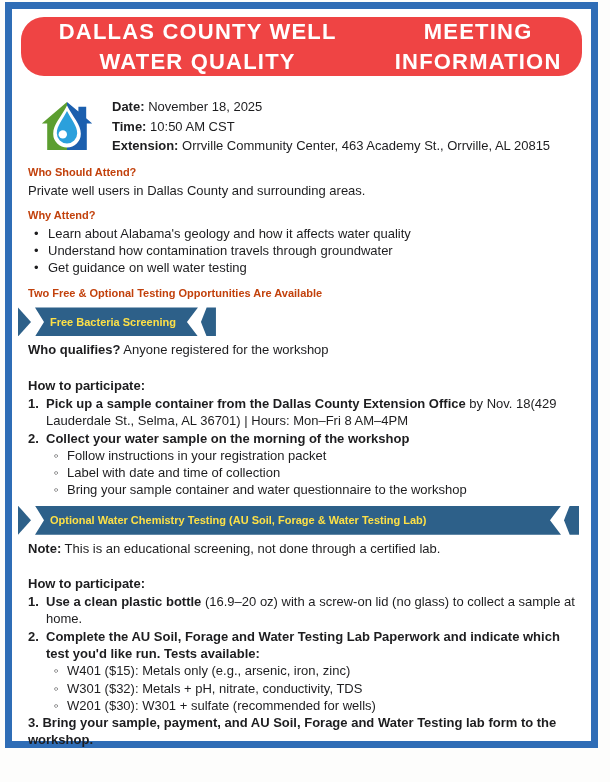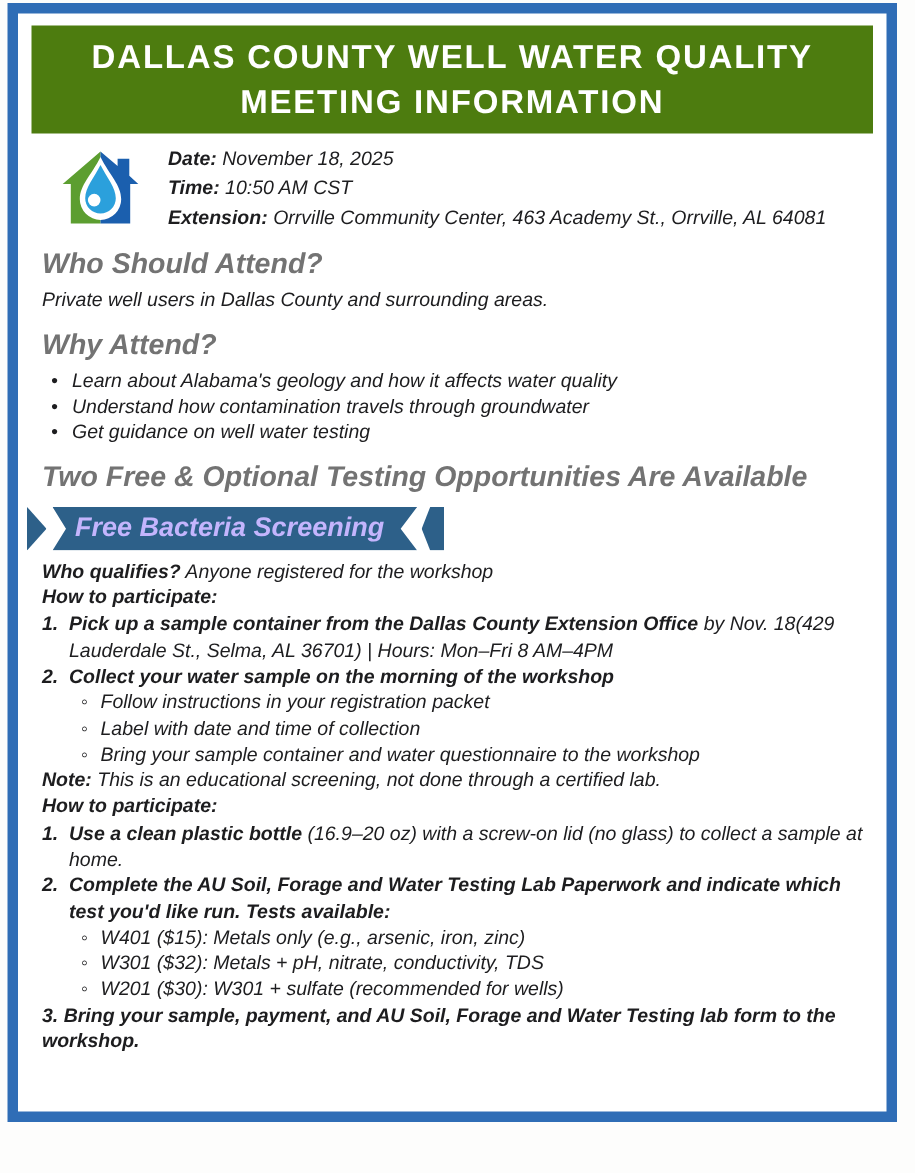--- a/index.html
+++ b/index.html
@@ -10,59 +10,60 @@
     position:relative; width:610px; height:782px; background:#fdfdfc; overflow:hidden;
   }
   .frame{
     position:absolute; left:5px; top:2px; width:593px; height:746px;
     border:7px solid #2f6db6; background:#ffffff;
     display:flex; flex-direction:column;
   }
 
   
   .banner{
-    margin:8px 9px 0 9px; height:72px; background:#4d7c0f;
-    display:flex; flex-direction:column; align-items:center; justify-content:center;
+    margin:8px 9px 0 9px; height:72px; background:#ef4444;
+    display:flex; flex-direction:row; align-items:center; justify-content:center;
     text-align:center;
+    border-radius:23px;
   }
   .banner .t{
     color:#ffffff; font-weight:bold; font-size:22px; letter-spacing:1.2px; line-height:1.35;
   }
 
   
-  .content{ flex:1; padding:4px 16px 4px 16px; font-size:13px; line-height:1.33;font-style:italic; }
+  .content{ flex:1; padding:18px 16px 4px 16px; font-size:13px; line-height:1.33; }
 
   .info-row{ display:flex; gap:14px; align-items:center; margin:2px 0 4px 8px; }
   .info-icon{ width:62px; height:60px; flex:0 0 auto; }
   .info-lines{ line-height:1.5; }
   .lbl{ font-weight:bold; }
 
-  h2{ font-size:19px; font-weight:bold; margin:9px 0 2px 0; color:#737373; }
+  h2{ font-size:11px; font-weight:bold; margin:9px 0 2px 0; color:#c2410c; }
   .para{ margin:0; }
 
   ul.dots{ list-style:none; margin:1px 0 0 6px; }
   ul.dots li{ padding-left:14px; position:relative; }
   ul.dots li::before{ content:"•"; position:absolute; left:0; top:0; }
 
   .steps{ margin-top:1px; }
   .step{ display:flex; }
   .step .num{ flex:0 0 18px; font-weight:bold; }
   .step .txt{ flex:1; }
   .step.noindent{ display:block; }
-  .b{ font-weight:bold; }
+  .b{ font-weight:bold;margin-top:18px; }
 
   ul.subs{ list-style:none; margin:0 0 0 6px; }
   ul.subs li{ padding-left:15px; position:relative; }
   ul.subs li::before{ content:"◦"; position:absolute; left:2px; top:0; }
 
   
   .ribbon{ display:flex; align-items:stretch; height:29px; margin:7px 0 5px -10px; }
   .rib-lead{ width:13px; background:#2d6089; clip-path:polygon(0 0,100% 50%,0 100%); margin-right:4px; flex:0 0 auto; }
   .rib-body{
-    background:#2d6089; color:#c4b5fd; font-weight:bold; font-size:18px;
+    background:#2d6089; color:#fde047; font-weight:bold; font-size:11px;
     display:flex; align-items:center; padding:0 22px 0 15px;
     clip-path:polygon(0 0,100% 0,calc(100% - 11px) 50%,100% 100%,0 100%,9px 50%);
     text-align:right;
   }
   .rib-tail{
     width:15px; background:#2d6089; margin-left:3px; flex:0 0 auto;
     clip-path:polygon(38% 0,0 50%,38% 100%,100% 100%,100% 0);
   }
   .ribbon.wide .rib-body{ flex:1; }
   .ribbon.wide{ margin-right:-4px; }
@@ -100,21 +101,21 @@
 
           <path d="M50 16 C40 36 27 47 27 63 a23 23 0 0 0 46 0 C73 47 60 36 50 16 Z" fill="#ffffff"></path>
 
           <path d="M50 25 C43 39 33 50 33 62 a17 17 0 0 0 34 0 C67 50 57 39 50 25 Z" fill="#2ba0dc"></path>
 
           <circle cx="43" cy="64" r="7" fill="#ffffff"></circle>
         </svg>
         <div class="info-lines">
           <div><span class="lbl">Date:</span> <span>November 18, 2025</span></div>
           <div><span class="lbl">Time:</span> <span>10:50 AM CST</span></div>
-          <div><span class="lbl">Extension:</span> <span>Orrville Community Center, 463 Academy St., Orrville, AL 64081</span></div>
+          <div><span class="lbl">Extension:</span> <span>Orrville Community Center, 463 Academy St., Orrville, AL 20815</span></div>
         </div>
       </div>
 
       <h2>Who Should Attend?</h2>
       <p class="para">Private well users in Dallas County and surrounding areas.</p>
 
       <h2>Why Attend?</h2>
       <ul class="dots">
         <li>Learn about Alabama's geology and how it affects water quality</li>
         <li>Understand how contamination travels through groundwater</li>
@@ -147,20 +148,25 @@
               <ul class="subs">
                 <li>Follow instructions in your registration packet</li>
                 <li>Label with date and time of collection</li>
                 <li>Bring your sample container and water questionnaire to the workshop</li>
               </ul>
             </span>
           </div>
         </div>
       </div>
 
+      <div class="ribbon wide">
+        <span class="rib-lead"></span>
+        <span class="rib-body">Optional Water Chemistry Testing (AU Soil, Forage &amp; Water Testing Lab)</span>
+        <span class="rib-tail"></span>
+      </div>
 
       <div>
         <div><span class="b">Note:</span><span> This is an educational screening, not done through a certified lab.</span></div>
         <div class="b">How to participate:</div>
         <div class="steps">
           <div class="step">
             <span class="num">1.</span>
             <span class="txt">
               <span class="b">Use a clean plastic bottle</span><span> (16.9–20 oz) with a screw-on lid (no glass) to collect a sample at home.</span>
             </span>

